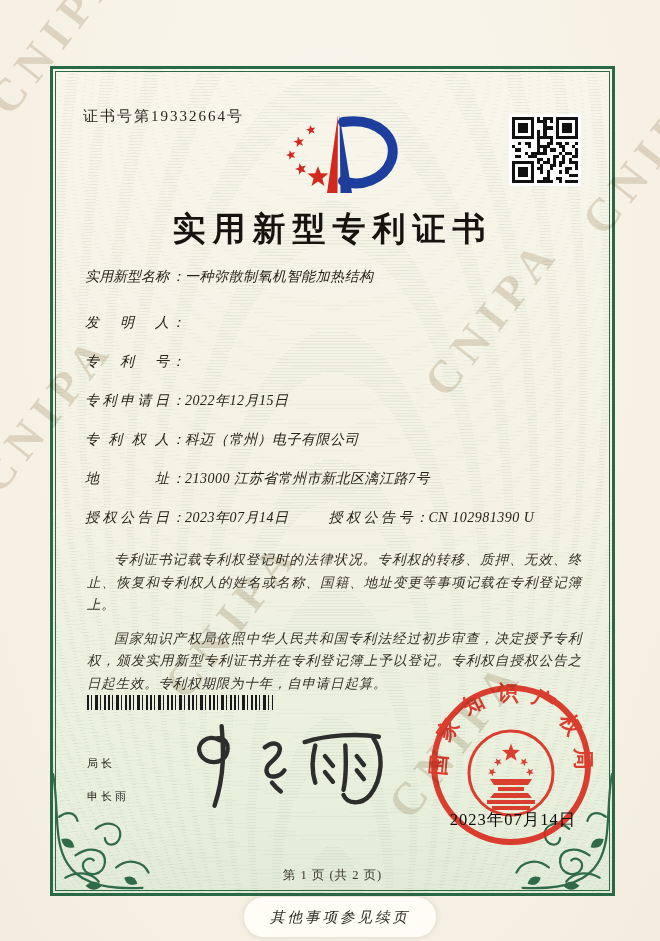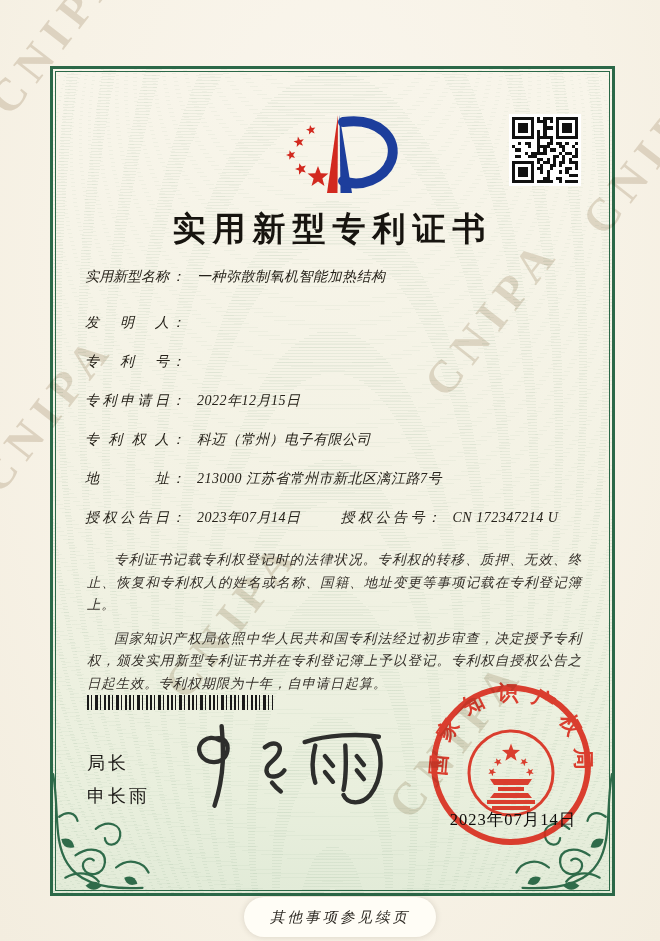--- a/index.html
+++ b/index.html
@@ -34,41 +34,41 @@
   .qr{position:absolute;left:456px;top:45px;width:66px;height:66px;background:#fff;padding:3px;}
   .title{
     position:absolute;left:0;top:138px;width:100%;text-align:center;
     font-size:33px;font-weight:bold;letter-spacing:7px;color:#17140f;
   }
   .rows{position:absolute;left:32px;right:30px;top:198px;font-style:italic;}
   .row{display:flex;align-items:flex-start;height:39px;font-size:14px;line-height:19px;}
   .row:first-child{margin-bottom:7px;}
   .f-label{display:inline-block;width:84px;text-align:justify;text-align-last:justify;}
   .colon{margin-left:2px;}
-  .val{margin-left:12px;letter-spacing:0.5px;}
+  .val{letter-spacing:0.5px;}
   .grant-group2{margin-left:40px;display:flex;}
   .paras{position:absolute;left:34px;right:30px;top:480px;}
   .paras p{
     margin:0;font-size:13.5px;line-height:22.5px;font-style:italic;
     text-align:justify;text-indent:2em;letter-spacing:0.8px;color:#35302a;
   }
   .paras p + p{margin-top:11px;}
   .barcode{
     position:absolute;left:34px;top:626px;width:186px;height:15px;
     background:repeating-linear-gradient(90deg,
       #191919 0 2px, rgba(0,0,0,0) 2px 4px,
       #191919 4px 5px, rgba(0,0,0,0) 5px 8px,
       #191919 8px 11px, rgba(0,0,0,0) 11px 13px,
       #191919 13px 14px, rgba(0,0,0,0) 14px 17px,
       #191919 17px 19px, rgba(0,0,0,0) 19px 21px);
   }
   .signer{
     position:absolute;left:34px;top:678px;z-index:6;
     font-family:"Liberation Sans","DejaVu Sans",sans-serif;
-    font-size:18px;letter-spacing:3px;line-height:33px;color:#1c1a17;
+    font-size:11px;letter-spacing:3px;line-height:33px;color:#1c1a17;
   }
   .sig-svg{position:absolute;left:128px;top:646px;width:212px;height:100px;z-index:6;}
   .seal-svg{position:absolute;left:374px;top:612px;width:168px;height:168px;z-index:5;}
   .seal-date{
     position:absolute;left:380px;top:740px;width:160px;z-index:7;
     text-align:center;font-size:16.5px;letter-spacing:1px;color:#0d0c0a;
   }
   .footer{position:absolute;left:0;top:798px;width:100%;text-align:center;font-size:12.5px;letter-spacing:1px;color:#3a362e;}
   .flourish{position:absolute;width:132px;height:138px;z-index:3;}
   .flourish.left{left:-8px;top:696px;}
@@ -119,20 +119,21 @@
         <path d="M70,98 C82,88 97,92 102,103"></path>
         <path d="M14,48 C22,42 30,44 32,52"></path>
       </g>
       <g fill="#2f6b4a">
         <path d="M16,70 q11,-3 13,8 q-11,3 -13,-8"></path>
         <path d="M40,116 q9,-8 16,0 q-8,8 -16,0"></path>
         <path d="M78,108 q10,-4 13,6 q-10,4 -13,-6"></path>
       </g>
     </svg>
 
+    <div class="cert-no">证书号第19332664号</div>
 
     <svg class="logo" viewBox="0 0 132 90">
       <path fill="#d2291f" d="M41.00,57.00L43.72,64.26L51.46,64.60L45.39,69.43L47.47,76.90L41.00,72.62L34.53,76.90L36.61,69.43L30.54,64.60L38.28,64.26Z"></path>
       <path fill="#d2291f" d="M22.23,54.27L24.81,57.61L28.90,56.54L26.52,60.04L28.80,63.60L24.74,62.41L22.07,65.68L21.94,61.45L18.00,59.92L21.98,58.49Z"></path>
       <path fill="#d2291f" d="M12.52,41.22L14.68,44.01L18.09,43.12L16.10,46.03L18.00,49.00L14.62,48.01L12.39,50.73L12.28,47.21L9.00,45.93L12.32,44.74Z"></path>
       <path fill="#d2291f" d="M20.91,27.61L22.96,30.90L26.79,30.30L24.29,33.26L26.05,36.72L22.46,35.26L19.72,38.00L19.99,34.14L16.54,32.37L20.30,31.44Z"></path>
       <path fill="#d2291f" d="M33.01,16.10L34.87,19.09L38.35,18.54L36.09,21.24L37.68,24.38L34.42,23.06L31.92,25.55L32.17,22.03L29.03,20.43L32.45,19.58Z"></path>
       <path d="M61,6 L50,84 L60.5,84 Z" fill="#d2291f"></path>
       <path d="M62.5,6 L63.5,84 L75,84 Z" fill="#1d3e9c"></path>
       <path d="M66,13 C102,8 122,30 114,52 C107,70 84,79 66,72" fill="none" stroke="#1d3e9c" stroke-width="10" stroke-linecap="round"></path>
@@ -302,21 +303,21 @@
           <span class="colon">：</span>
         <span class="val">213000 江苏省常州市新北区漓江路7号</span>
       </div>
       <div class="row">
         <span class="f-label">授权公告日</span>
           <span class="colon">：</span>
         <span class="val">2023年07月14日</span>
         <span class="grant-group2">
           <span class="f-label">授权公告号</span>
             <span class="colon">：</span>
-          <span class="val">CN 172347214 U</span>
+          <span class="val">CN 102981390 U</span>
         </span>
       </div>
     </div>
 
     <div class="paras">
       <p>专利证书记载专利权登记时的法律状况。专利权的转移、质押、无效、终止、恢复和专利权人的姓名或名称、国籍、地址变更等事项记载在专利登记簿上。</p>
       <p>国家知识产权局依照中华人民共和国专利法经过初步审查，决定授予专利权，颁发实用新型专利证书并在专利登记簿上予以登记。专利权自授权公告之日起生效。专利权期限为十年，自申请日起算。</p>
     </div>
 
     <div class="barcode"></div>
@@ -360,16 +361,17 @@
           <path d="M-21,6 L21,6 L17,12 L-17,12 Z"></path>
           <rect x="-13" y="14" width="26" height="4"></rect>
           <path d="M-17,20 L17,20 L21,25 L-21,25 Z"></path>
           <rect x="-24" y="27" width="48" height="4"></rect>
           <rect x="-19" y="33" width="38" height="4"></rect>
         </g>
       </g>
     </svg>
     <div class="seal-date">2023年07月14日</div>
 
+    <div class="footer">第 1 页 (共 2 页)</div>
   </div>
 
   <div class="tab-note">其他事项参见续页</div>
 </div>
 
 </body></html>

